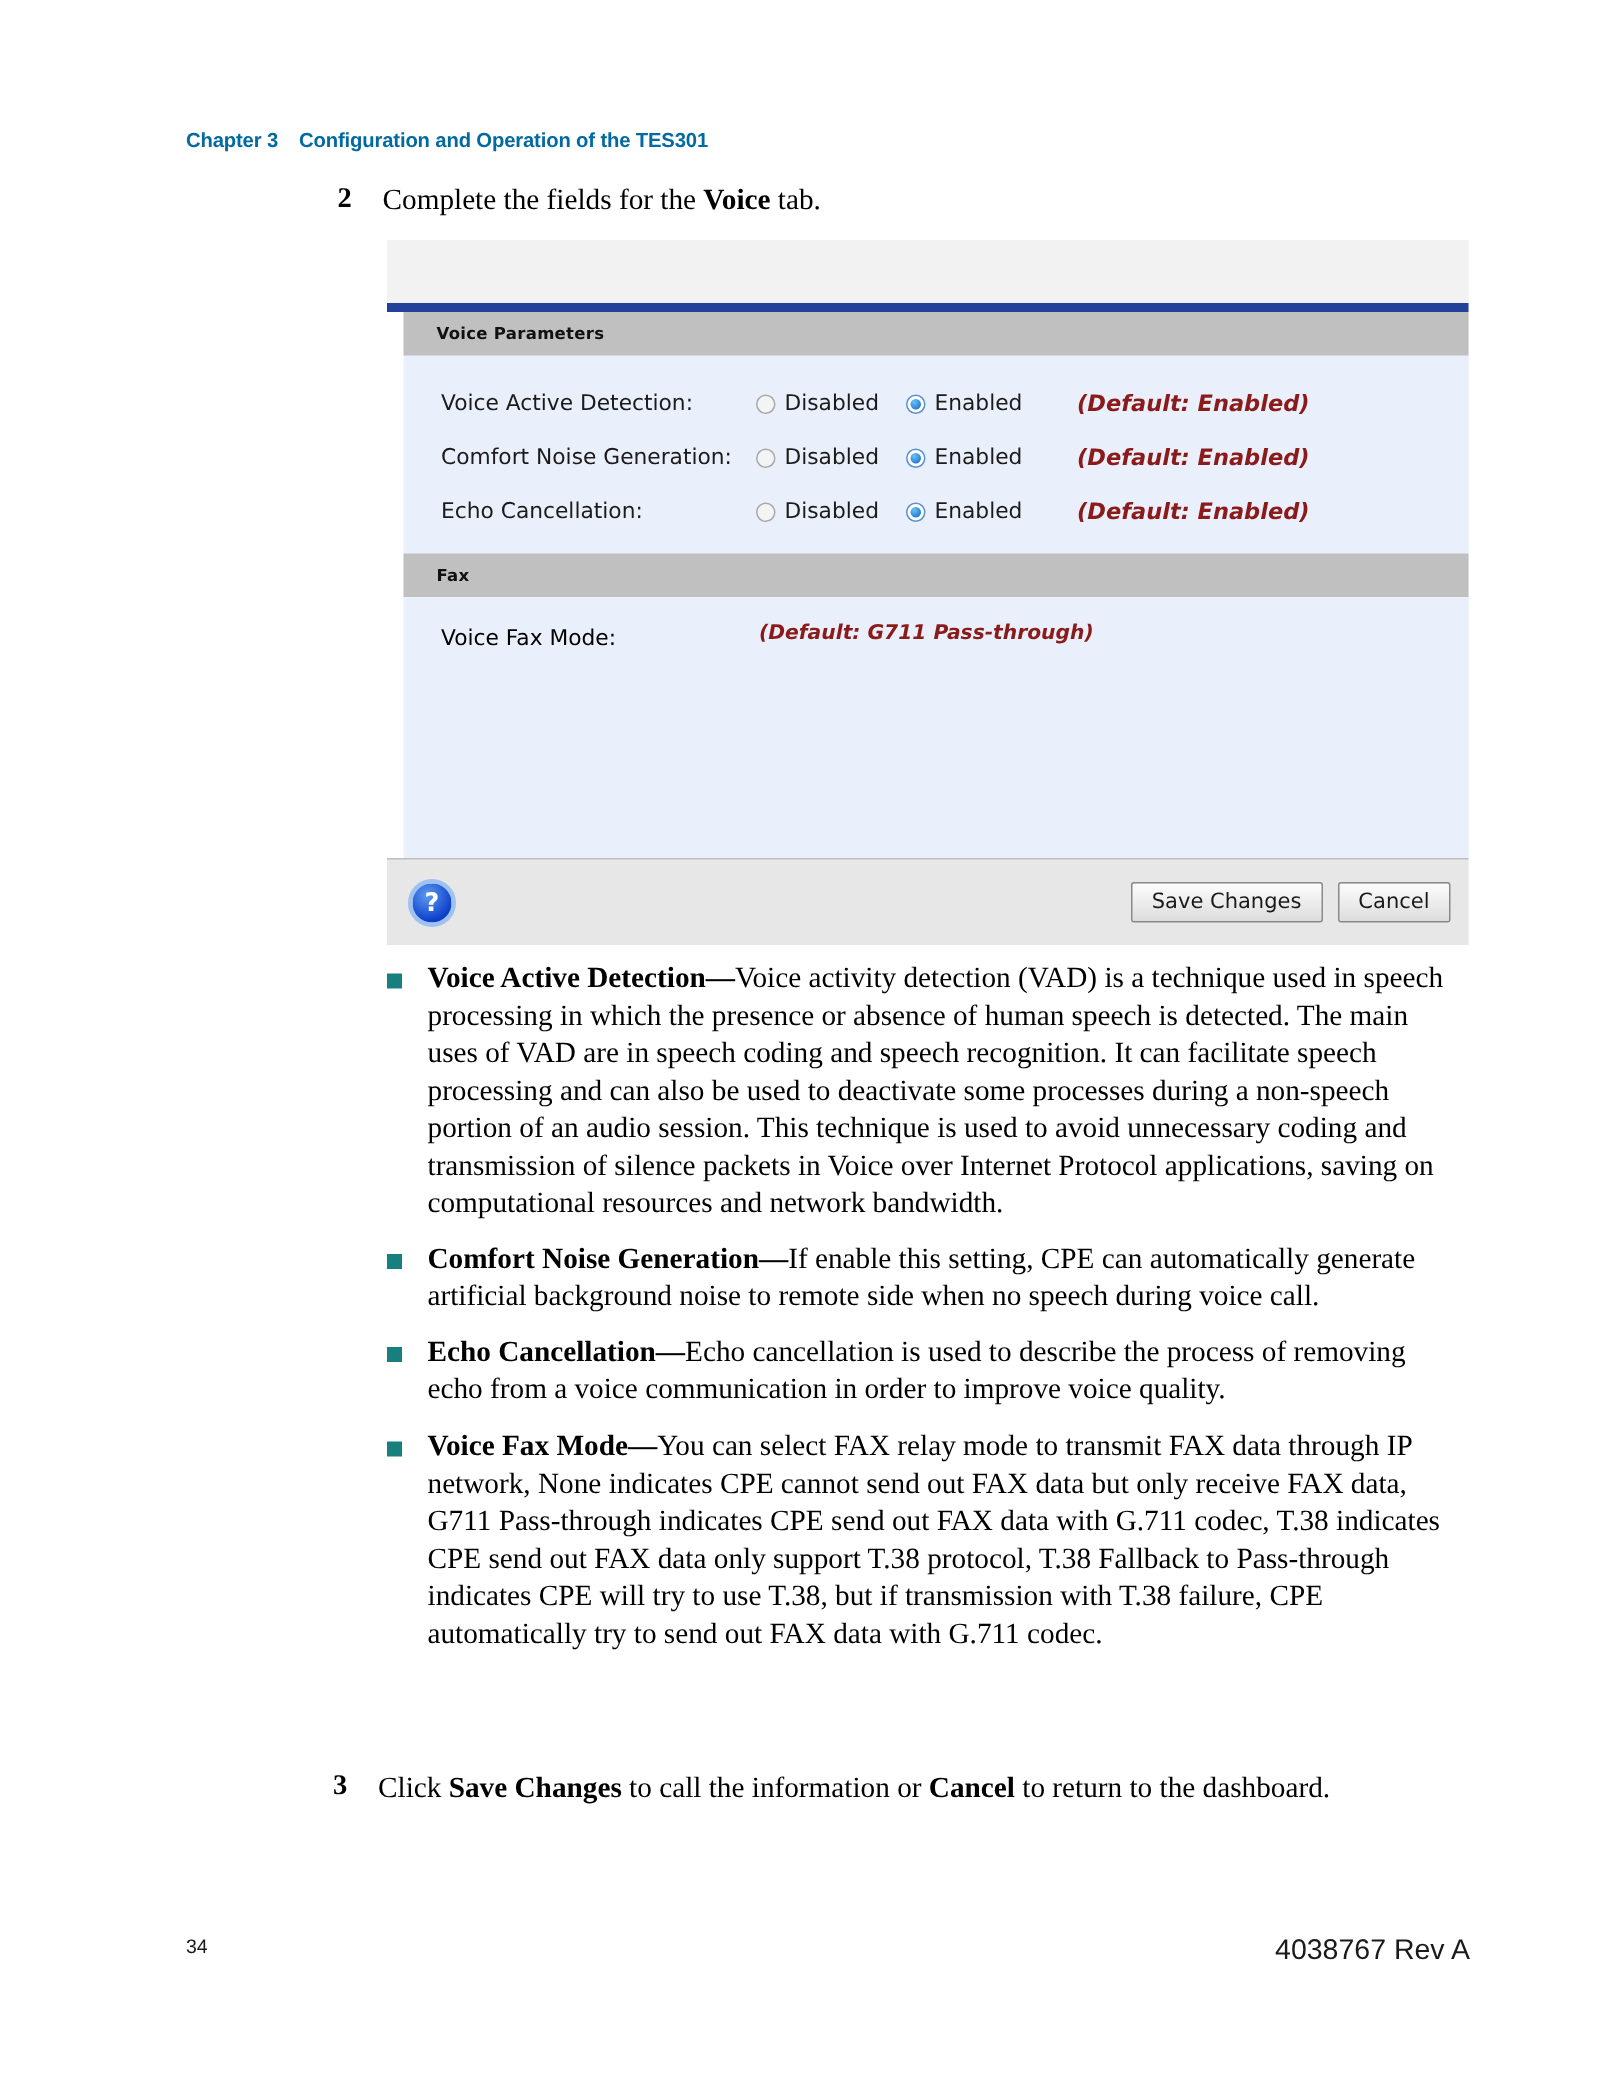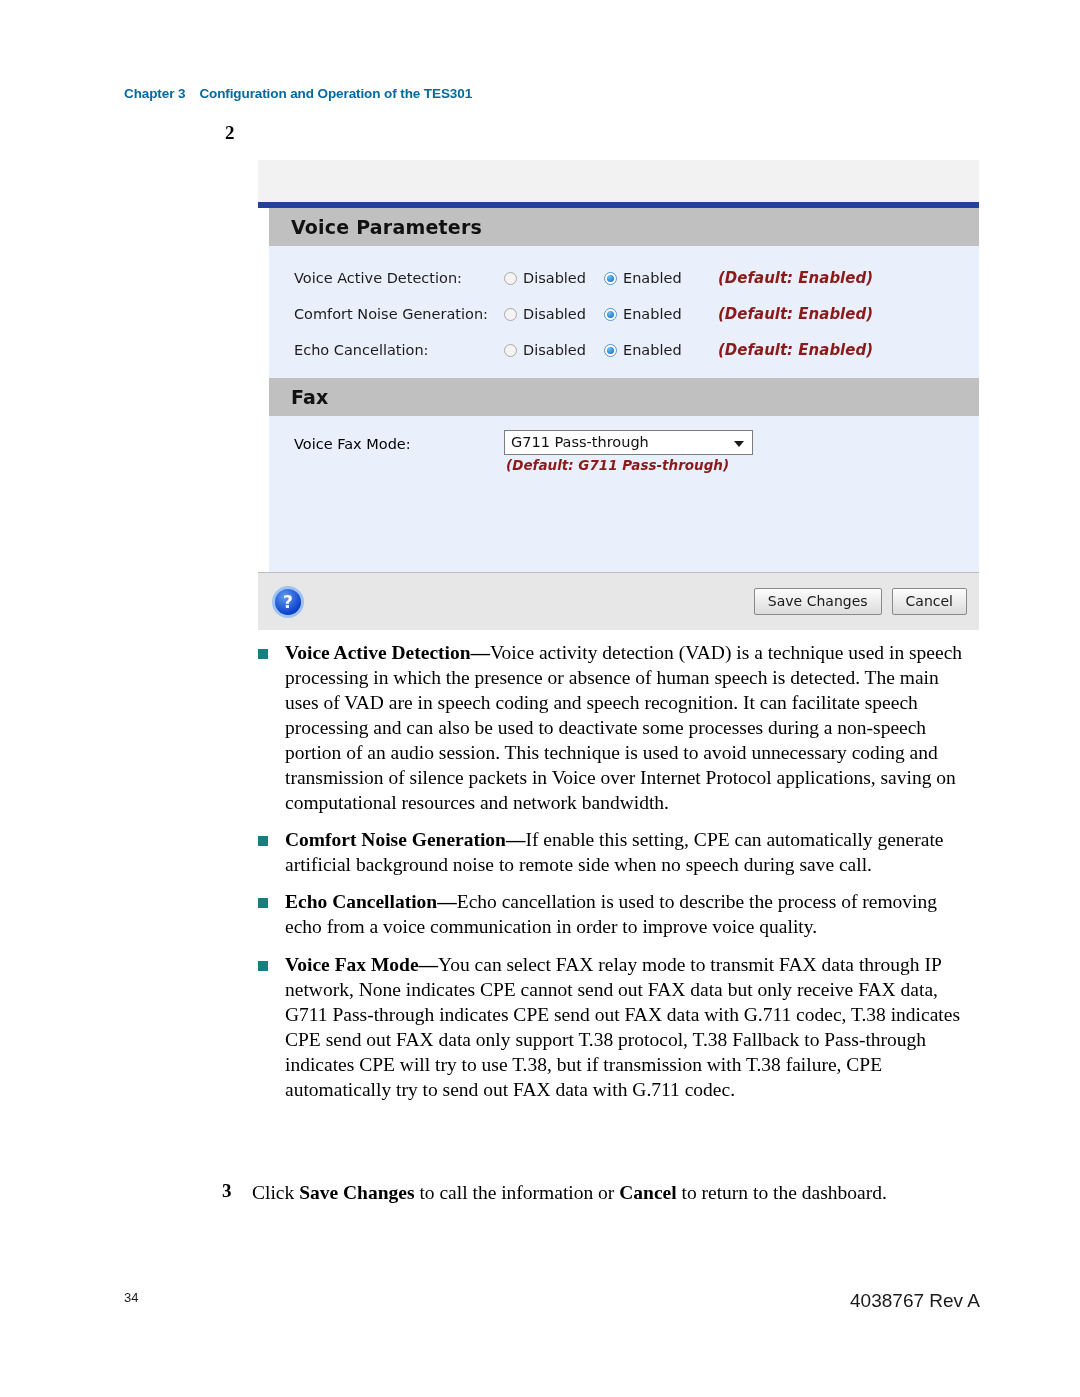--- a/index.html
+++ b/index.html
@@ -122,21 +122,21 @@
     right: 0;
     bottom: 58px;
     background: #eaf0fb;
     border-left: 11px solid #ffffff;
     box-sizing: border-box;
   }
   .sec-head {
     background: #c0c0c0;
     color: #111;
     font-weight: bold;
-    font-size: 19px;
+    font-size: 11px;
     padding: 8px 0 8px 22px;
     letter-spacing: 0.2px;
   }
   .sec-body { padding: 14px 0 10px 0; }
 
   .row {
     display: flex;
     align-items: center;
     height: 36px;
     padding-left: 25px;
@@ -322,20 +322,21 @@
 </style>
 </head>
 <body>
 
 <div class="run-head">
   <span class="ch-num">Chapter 3</span><span>Configuration and Operation of the TES301</span>
 </div>
 
 <div class="step" id="step2">
   <div class="num">2</div>
+  <div class="body"><span>Complete the fields for the </span><b>Voice</b><span> tab.</span></div>
 </div>
 
 <div class="shot">
 
   <div class="shot-topstrip"></div>
   <div class="tabs-underline"></div>
 
 
   <div class="formbody">
 
@@ -382,24 +383,20 @@
         <div class="dflt">(Default: Enabled)</div>
       </div>
 
     </div>
 
     <div class="sec-head">Fax</div>
 
     <div class="faxrow">
       <div class="lbl">Voice Fax Mode:</div>
       <div class="selwrap">
-        <div class="sel">
-          <span>G711 Pass-through</span>
-          <span class="arrow"></span>
-        </div>
         <div class="sel-default">(Default: G711 Pass-through)</div>
       </div>
     </div>
 
   </div>
 
   <div class="shot-foot">
     <div class="help-icon">?</div>
     <div class="foot-spacer"></div>
     <div class="btn">Save Changes</div>
@@ -410,21 +407,21 @@
 
 <div class="bullets">
 
   <div class="bullet">
     <div class="sq"></div>
     <div class="txt"><b>Voice Active Detection</b><b>—</b><span>Voice activity detection (VAD) is a technique used in speech processing in which the presence or absence of human speech is detected. The main uses of VAD are in speech coding and speech recognition. It can facilitate speech processing and can also be used to deactivate some processes during a non-speech portion of an audio session. This technique is used to avoid unnecessary coding and transmission of silence packets in Voice over Internet Protocol applications, saving on computational resources and network bandwidth.</span></div>
   </div>
 
   <div class="bullet">
     <div class="sq"></div>
-    <div class="txt"><b>Comfort Noise Generation</b><b>—</b><span>If enable this setting, CPE can automatically generate artificial background noise to remote side when no speech during save call.</span></div>
+    <div class="txt"><b>Comfort Noise Generation</b><b>—</b><span>If enable this setting, CPE can automatically generate artificial background noise to remote side when no speech during voice call.</span></div>
   </div>
 
   <div class="bullet">
     <div class="sq"></div>
     <div class="txt"><b>Echo Cancellation</b><b>—</b><span>Echo cancellation is used to describe the process of removing echo from a voice communication in order to improve voice quality.</span></div>
   </div>
 
   <div class="bullet">
     <div class="sq"></div>
     <div class="txt"><b>Voice Fax Mode</b><b>—</b><span>You can select FAX relay mode to transmit FAX data through IP network, None indicates CPE cannot send out FAX data but only receive FAX data, G711 Pass-through indicates CPE send out FAX data with G.711 codec, T.38 indicates CPE send out FAX data only support T.38 protocol, T.38 Fallback to Pass-through indicates CPE will try to use T.38, but if transmission with T.38 failure, CPE automatically try to send out FAX data with G.711 codec.</span></div>

